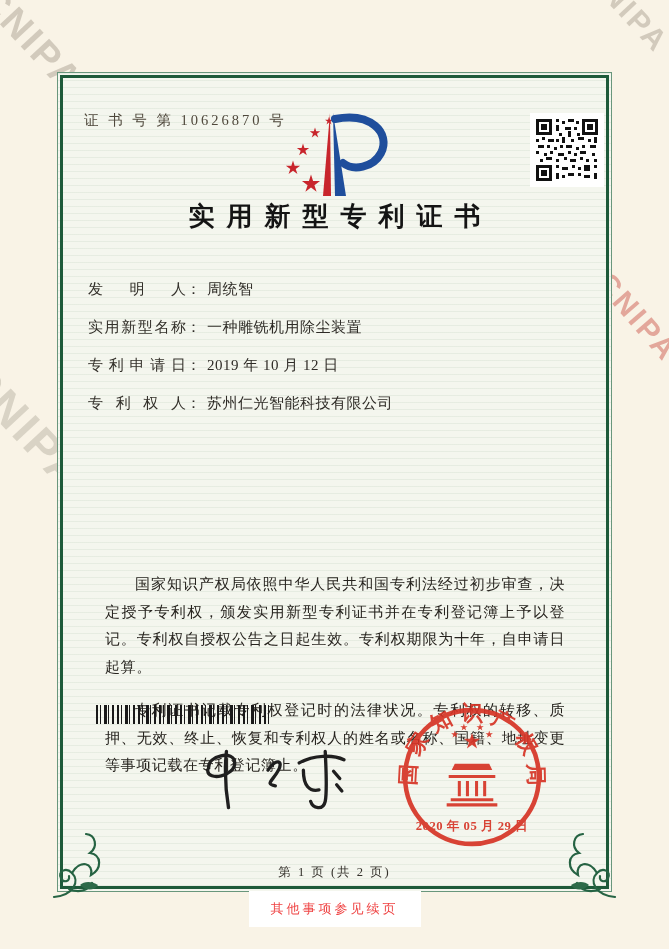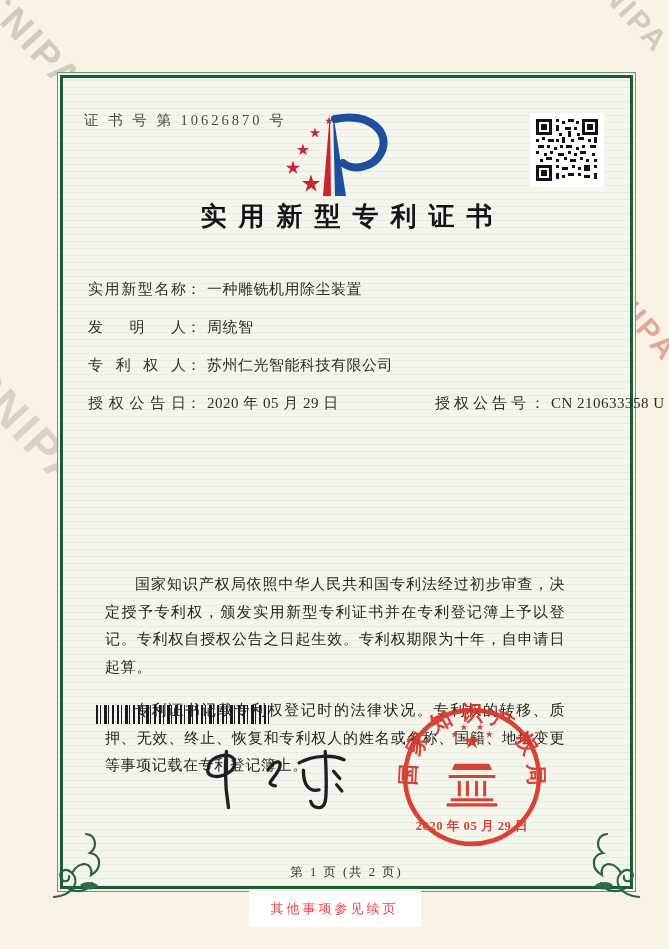--- a/index.html
+++ b/index.html
@@ -10,21 +10,21 @@
   .wm-red{color:rgba(206,92,80,0.50);}
   .wm1{top:18px;left:-34px;font-size:38px;transform:rotate(47deg);}
   .wm2{top:-8px;left:574px;font-size:30px;transform:rotate(47deg);}
   .wm3{top:238px;left:428px;font-size:46px;color:rgba(150,143,128,0.30);transform:rotate(47deg);}
   .wm4{top:300px;left:584px;font-size:30px;transform:rotate(49deg);}
   .wm5{top:400px;left:-52px;font-size:46px;color:rgba(150,143,128,0.32);transform:rotate(47deg);}
   .wm6{top:170px;left:160px;font-size:42px;color:rgba(205,150,140,0.15);transform:rotate(45deg);}
 
   .frame{position:absolute;left:57px;top:72px;width:553px;height:818px;border:1px solid #69967c;background:
      repeating-linear-gradient(180deg, rgba(110,150,115,0.10) 0 1px, rgba(0,0,0,0) 1px 7px),
-     #f4f6ee; padding-left: 24px;}
+     #f4f6ee;}
   .frame-border{position:absolute;inset:2px;border:3px solid #1e5a3a;pointer-events:none;}
   .flourish{position:absolute;width:80px;height:80px;}
   .flourish.br{right:-6px;bottom:-8px;}
   .flourish.bl{left:-6px;bottom:-8px;transform:scaleX(-1);}
 
   .cert-no{position:absolute;top:38px;left:26px;font-size:14.5px;letter-spacing:3px;color:#4f483c;}
   .logo{position:absolute;top:34px;left:215px;width:140px;height:95px;}
   .qr{position:absolute;top:40px;left:472px;width:70px;height:70px;background:#fff;padding:2px;}
   .title{position:absolute;top:126px;left:0;width:100%;text-align:center;font-size:26px;font-weight:bold;color:#141414;letter-spacing:12px;text-indent:12px;}
 
@@ -119,30 +119,30 @@
                  M8,44h3v3h-3z M14,42h6v3h-6z M24,44h3v3h-3z M32,42h3v3h-3z M38,44h6v3h-6z M48,42h3v3h-3z M54,44h3v3h-3z M62,44h3v3h-3z
                  M24,50h3v3h-3z M30,52h6v3h-6z M40,50h3v3h-3z M46,52h3v3h-3z M52,50h6v6h-6z M62,50h3v3h-3z
                  M24,58h3v6h-3z M30,60h3v3h-3z M36,58h6v3h-6z M46,58h3v3h-3z M52,60h6v3h-6z M62,58h3v6h-3z"></path>
       </g>
     </svg>
 
     <div class="title">实用新型专利证书</div>
 
     <div class="fields">
       <div class="f-row">
+        <span class="f-label">发明人</span><span class="f-colon">：</span><span class="f-value">周统智</span>
+      </div>
+      <div class="f-row">
         <span class="f-label">实用新型名称</span><span class="f-colon">：</span><span class="f-value">一种雕铣机用除尘装置</span>
       </div>
       <div class="f-row">
-        <span class="f-label">发明人</span><span class="f-colon">：</span><span class="f-value">周统智</span>
+        <span class="f-label">专利申请日</span><span class="f-colon">：</span><span class="f-value">2019 年 10 月 12 日</span>
       </div>
       <div class="f-row">
         <span class="f-label">专利权人</span><span class="f-colon">：</span><span class="f-value">苏州仁光智能科技有限公司</span>
-      </div>
-      <div class="f-row">
-        <span class="f-label">授权公告日</span><span class="f-colon">：</span><span class="f-value w215">2020 年 05 月 29 日</span><span class="f-label2">授权公告号</span><span class="f-colon">：</span><span class="f-value">CN 210633358 U</span>
       </div>
     </div>
 
     <div class="body-text">
       <p>国家知识产权局依照中华人民共和国专利法经过初步审查，决定授予专利权，颁发实用新型专利证书并在专利登记簿上予以登记。专利权自授权公告之日起生效。专利权期限为十年，自申请日起算。</p>
       <p>专利证书记载专利权登记时的法律状况。专利权的转移、质押、无效、终止、恢复和专利权人的姓名或名称、国籍、地址变更等事项记载在专利登记簿上。</p>
     </div>
 
     <div class="barcode"></div>
 

